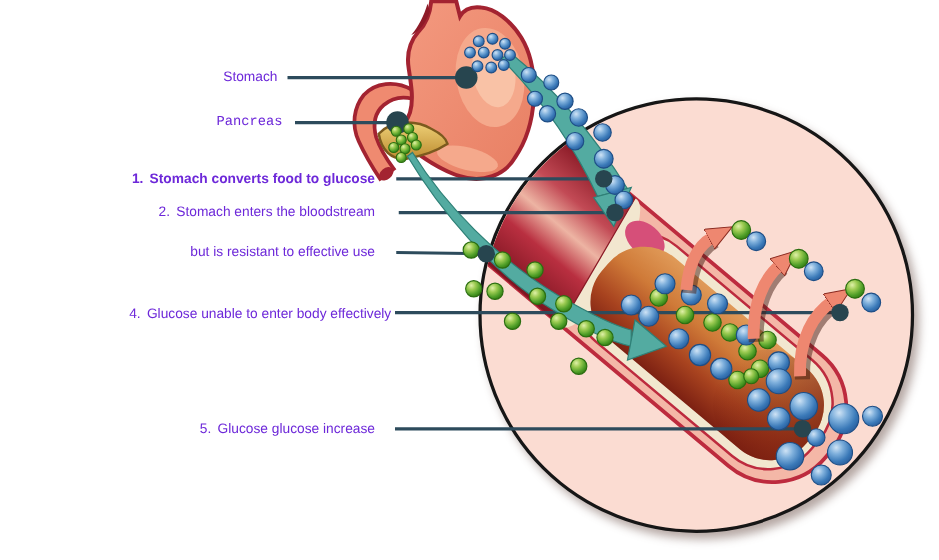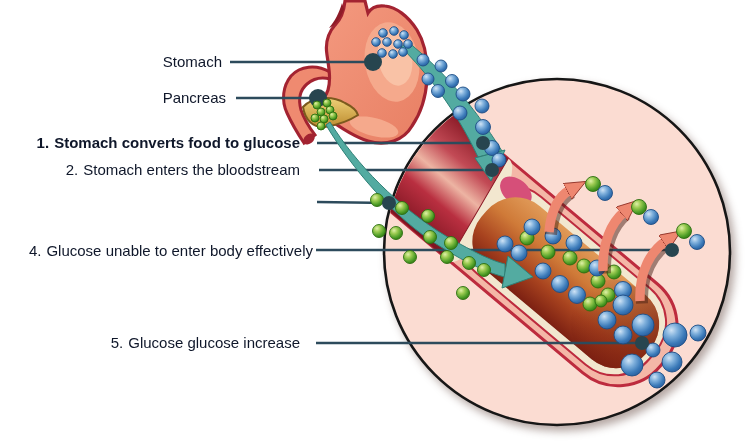--- a/index.html
+++ b/index.html
@@ -2,21 +2,21 @@
 <html><head>
 <meta charset="utf-8">
 <style>
   html,body{margin:0;padding:0;}
   body{
     width:751px;height:448px;position:relative;background:#ffffff;
     font-family:"Liberation Sans",sans-serif;overflow:hidden;
   }
   #art{position:absolute;left:0;top:0;width:751px;height:448px;}
   .lbl{
-    position:absolute;color:#0f172a;font-size:15px;line-height:16.5px;
+    position:absolute;color:#6d28d9;font-size:11px;line-height:16.5px;
     text-align:right;white-space:nowrap;
   }
   .num{display:inline-block;margin-right:5px;}
   .bs{fill:url(#gB);stroke:#1e4e86;stroke-width:.9;}
   .gs{fill:url(#gG);stroke:#2b6e10;stroke-width:.9;}
   .ld{stroke:#2d4b5c;stroke-width:2.6;fill:none;}
   .dot{fill:#27454f;}
   .ribbon{fill:#53aba1;stroke:#2f8077;stroke-width:1;}
   .sa{stroke:#ee8770;stroke-width:9.5;fill:none;marker-end:url(#ah);}
   .sas{stroke:rgba(70,30,20,.5);stroke-width:12;fill:none;}
@@ -235,31 +235,32 @@
     <circle class="dot" cx="483" cy="143" r="7"></circle>
     <circle class="dot" cx="492" cy="170" r="7"></circle>
     <circle class="dot" cx="389" cy="203" r="7"></circle>
     <circle class="dot" cx="672" cy="250" r="7"></circle>
     <circle class="dot" cx="642" cy="343" r="7"></circle>
   </g>
 </svg>
 
 <div class="lbl" style="top:54px;right:529px;">Stomach</div>
 
-<div class="lbl" style="top:90px;right:525px;">Pancreas</div>
+<div class="lbl" style="top:90px;right:525px;font-family:Liberation Mono, monospace;">Pancreas</div>
 
 <div class="lbl" style="top:135px;right:451px;font-weight:bold;">
   <span class="num">1.</span><span>Stomach converts food to glucose</span>
 </div>
 
 <div class="lbl" style="top:162px;right:451px;">
   <span class="num">2.</span><span>Stomach enters the bloodstream</span>
 </div>
 
 <div class="lbl" style="top:194px;right:451px;">
+  <div>but is resistant to effective use</div>
 </div>
 
 <div class="lbl" style="top:243px;right:438px;">
   <span class="num">4.</span><span>Glucose unable to enter body effectively</span>
 </div>
 
 <div class="lbl" style="top:335px;right:451px;">
   <span class="num">5.</span><span>Glucose glucose increase</span>
 </div>
 

